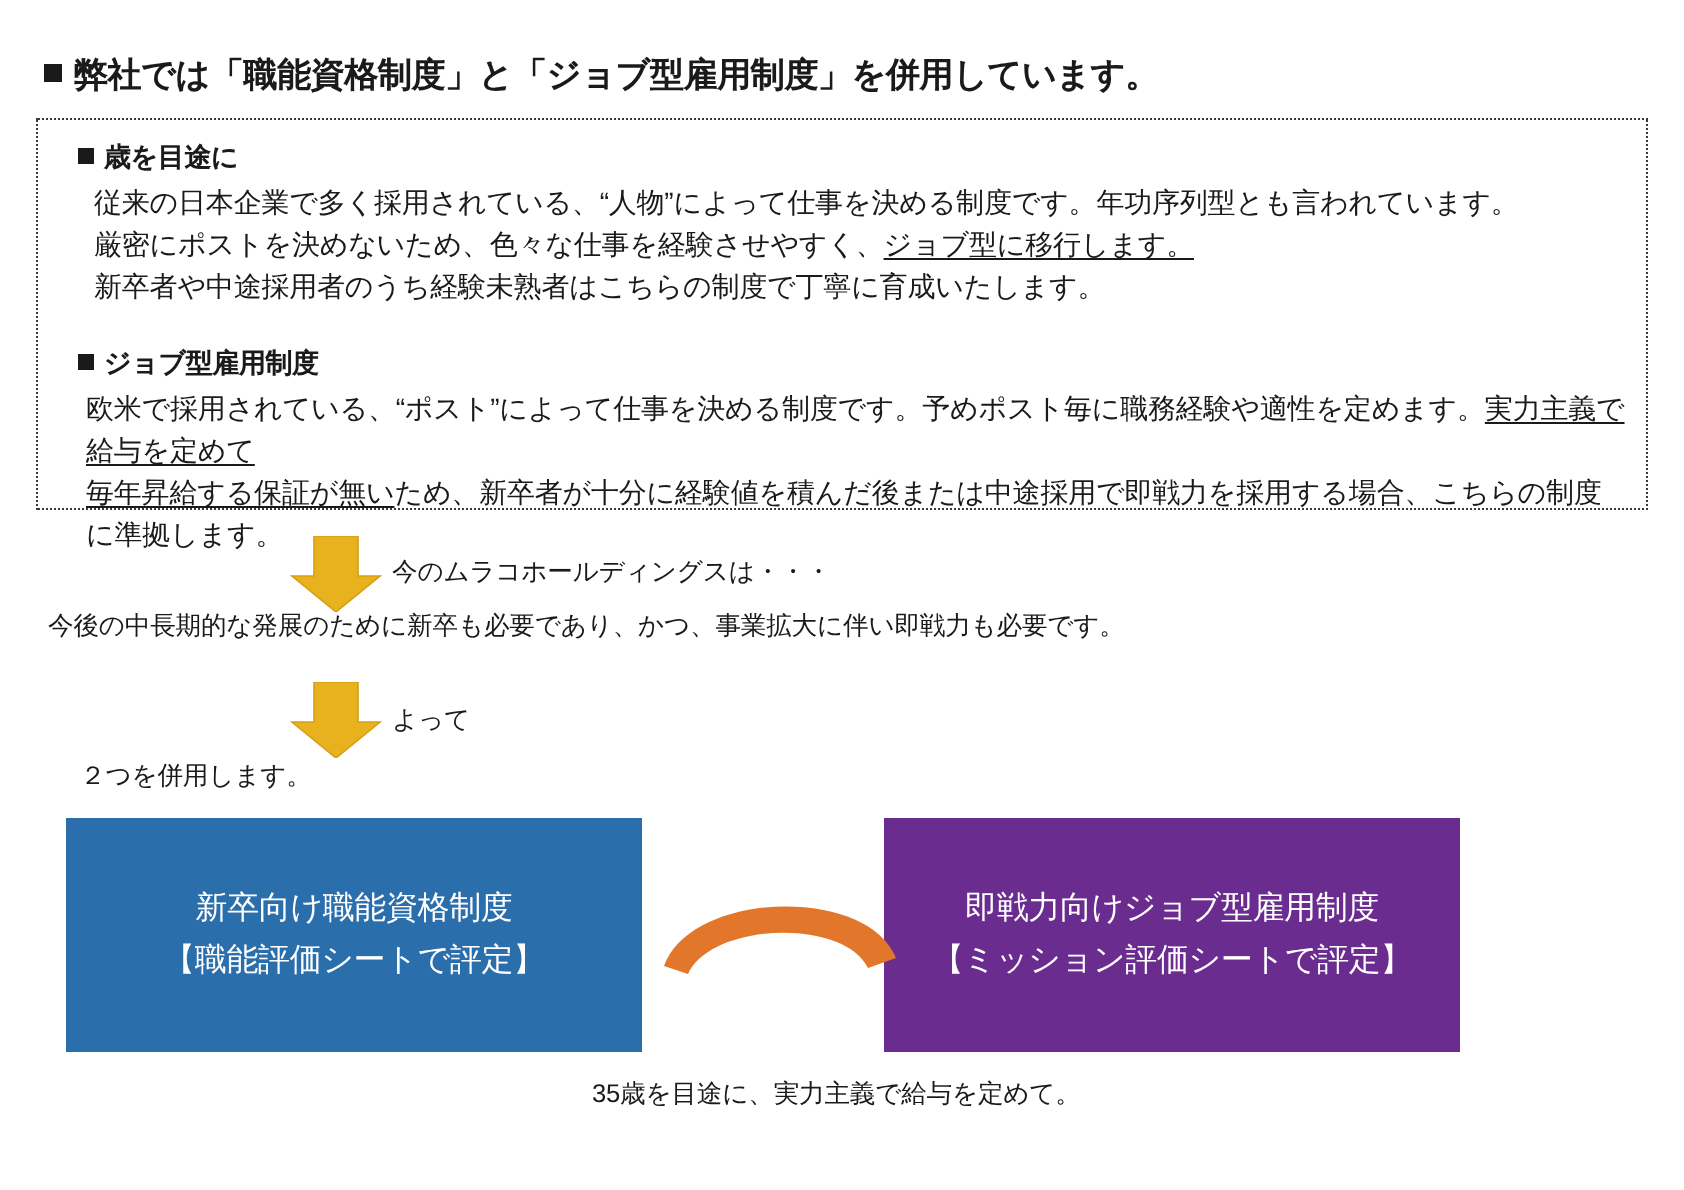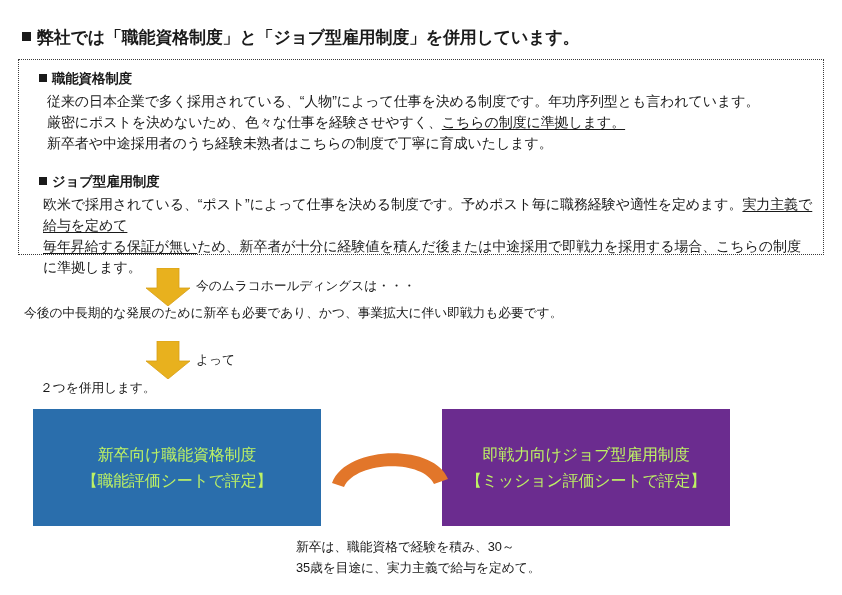--- a/index.html
+++ b/index.html
@@ -94,21 +94,21 @@
   }
   #flow-need { left: 24px; top: 305px; }
   #flow-combine { left: 40px; top: 380px; }
 
   
   .concept-box {
     position: absolute;
     top: 409px;
     width: 288px;
     height: 117px;
-    color: #bef264;
+    color: #ffffff;
     display: flex;
     flex-direction: column;
     align-items: center;
     justify-content: center;
     font-size: 16px;
     line-height: 26px;
     font-weight: 400;
     letter-spacing: -0.2px;
     text-align: center;
   }
@@ -141,25 +141,25 @@
 </head>
 <body>
 
 <div class="page-title">
   <span class="sq-bullet"></span><span>弊社では「職能資格制度」と「ジョブ型雇用制度」を併用しています。</span>
 </div>
 
 <div class="framed-panel">
 
   <div class="sec-head">
-    <span class="sq-bullet"></span><span>職能資格制度</span>
+    <span class="sq-bullet"></span><span>歳を目途に</span>
   </div>
   <div class="sec-body">
     <p>従来の日本企業で多く採用されている、“人物”によって仕事を決める制度です。年功序列型とも言われています。</p>
-    <p><span>厳密にポストを決めないため、色々な仕事を経験させやすく、</span><span class="u">こちらの制度に準拠します。</span></p>
+    <p><span>厳密にポストを決めないため、色々な仕事を経験させやすく、</span><span class="u">ジョブ型に移行します。</span></p>
     <p>新卒者や中途採用者のうち経験未熟者はこちらの制度で丁寧に育成いたします。</p>
   </div>
 
   <div class="sec-gap"></div>
 
   <div class="sec-head">
     <span class="sq-bullet"></span><span>ジョブ型雇用制度</span>
   </div>
   <div class="sec-body block2">
     <p><span>欧米で採用されている、“ポスト”によって仕事を決める制度です。予めポスト毎に職務経験や適性を定めます。</span><span class="u">実力主義で給与を定めて</span></p>
@@ -195,15 +195,14 @@
   <span class="ln">【ミッション評価シートで評定】</span>
 </div>
 
 <div id="arc-connector">
   <svg viewBox="0 0 125 62" xmlns="http://www.w3.org/2000/svg">
     <path d="M 2,46 C 16,8 104,6 118,42 L 104,47 C 92,22 26,24 14,50 Z" fill="#E2762A"></path>
   </svg>
 </div>
 
 <div id="bottom-caption">
-  <span class="ln">新卒は、職能資格で経験を積み、30～</span>
   <span class="ln">35歳を目途に、実力主義で給与を定めて。</span>
 </div>
 
 </body></html>

